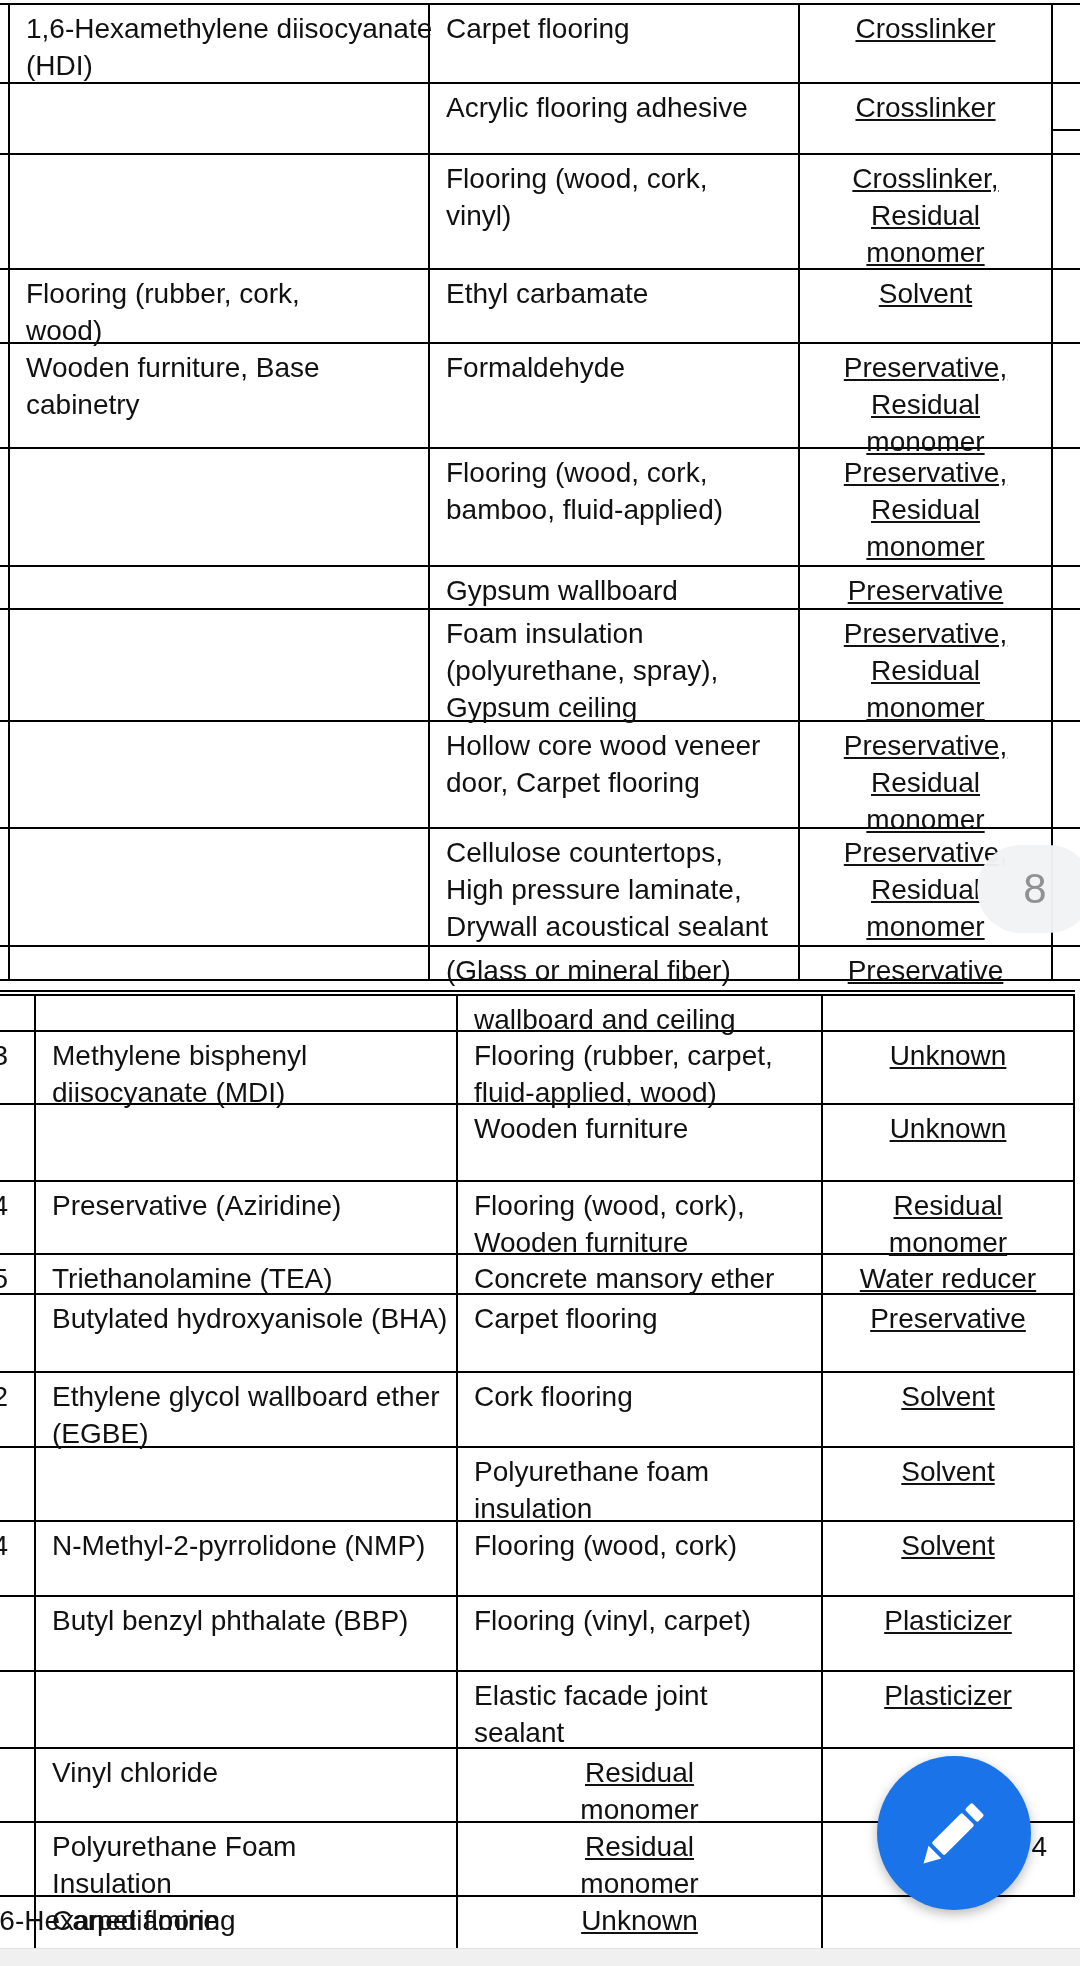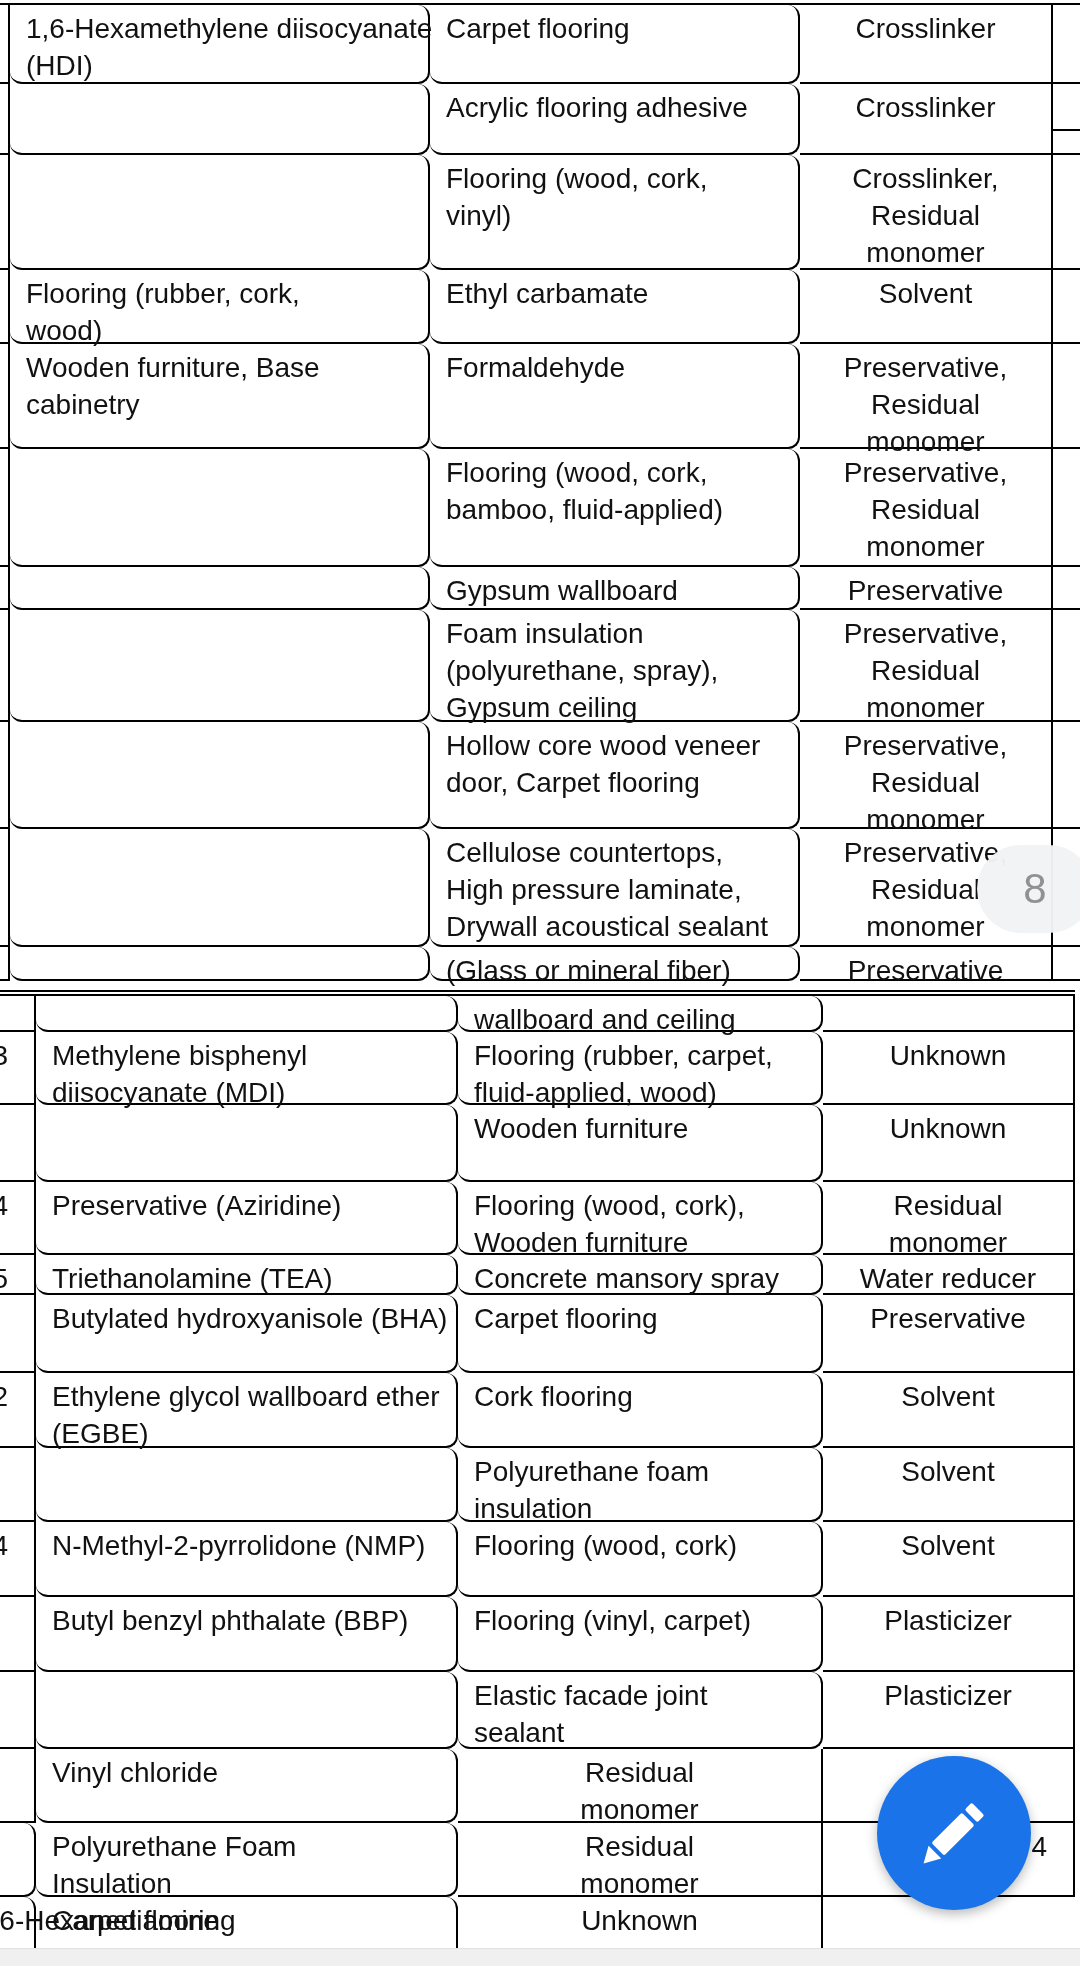--- a/index.html
+++ b/index.html
@@ -13,23 +13,23 @@
     position:absolute;display:grid;background:transparent;
     border-top:2px solid #000;
   }
   .c{
     box-sizing:border-box;
     border-right:2px solid #000;
     border-bottom:2px solid #000;
     font-size:28px;line-height:37px;
     white-space:pre;overflow:visible;
   }
-  .c.txt{padding:5px 6px 0 16px;text-align:left;border-radius:12px;}
+  .c.txt{padding:5px 6px 0 16px;text-align:left;}
   .c.num{padding:5px 26px 0 0;text-align:right;}
-  .c.fn{padding:5px 0 0 0;text-align:center;}
+  .c.fn{padding:5px 0 0 0;text-align:center;text-decoration:underline;}
   .c.sliver{border-right:none;}
   #s1{left:-40px;top:3px;width:1160px;
       grid-template-columns:50px 420px 370px 253px 67px;
       grid-template-rows:79px 71px 115px 74px 105px 118px 43px 112px 107px 118px 34px;}
   #s2{left:-40px;top:994px;width:1115px;
       grid-template-columns:76px 422px 365px 252px;
       grid-template-rows:36px 73px 77px 73px 40px 78px 75px 74px 75px 75px 77px 74px 74px 80px;}
   .hline{position:absolute;background:#000;}
   #page-badge{
     position:absolute;left:977px;top:845px;width:116px;height:88px;
@@ -151,21 +151,21 @@
     <div class="c txt">Wooden furniture</div>
     <div class="c fn">Unknown</div>
     <div class="c num">4</div>
     <div class="c txt">Preservative (Aziridine)</div>
     <div class="c txt">Flooring (wood, cork),
 Wooden furniture</div>
     <div class="c fn">Residual
 monomer</div>
     <div class="c num">5</div>
     <div class="c txt">Triethanolamine (TEA)</div>
-    <div class="c txt">Concrete mansory spray</div>
+    <div class="c txt">Concrete mansory ether</div>
     <div class="c fn">Water reducer</div>
     <div class="c num"></div>
     <div class="c txt">Butylated hydroxyanisole (BHA)</div>
     <div class="c txt">Carpet flooring</div>
     <div class="c fn">Preservative</div>
     <div class="c num">2</div>
     <div class="c txt">Ethylene glycol wallboard ether
 (EGBE)</div>
     <div class="c txt">Cork flooring</div>
     <div class="c fn">Solvent</div>

